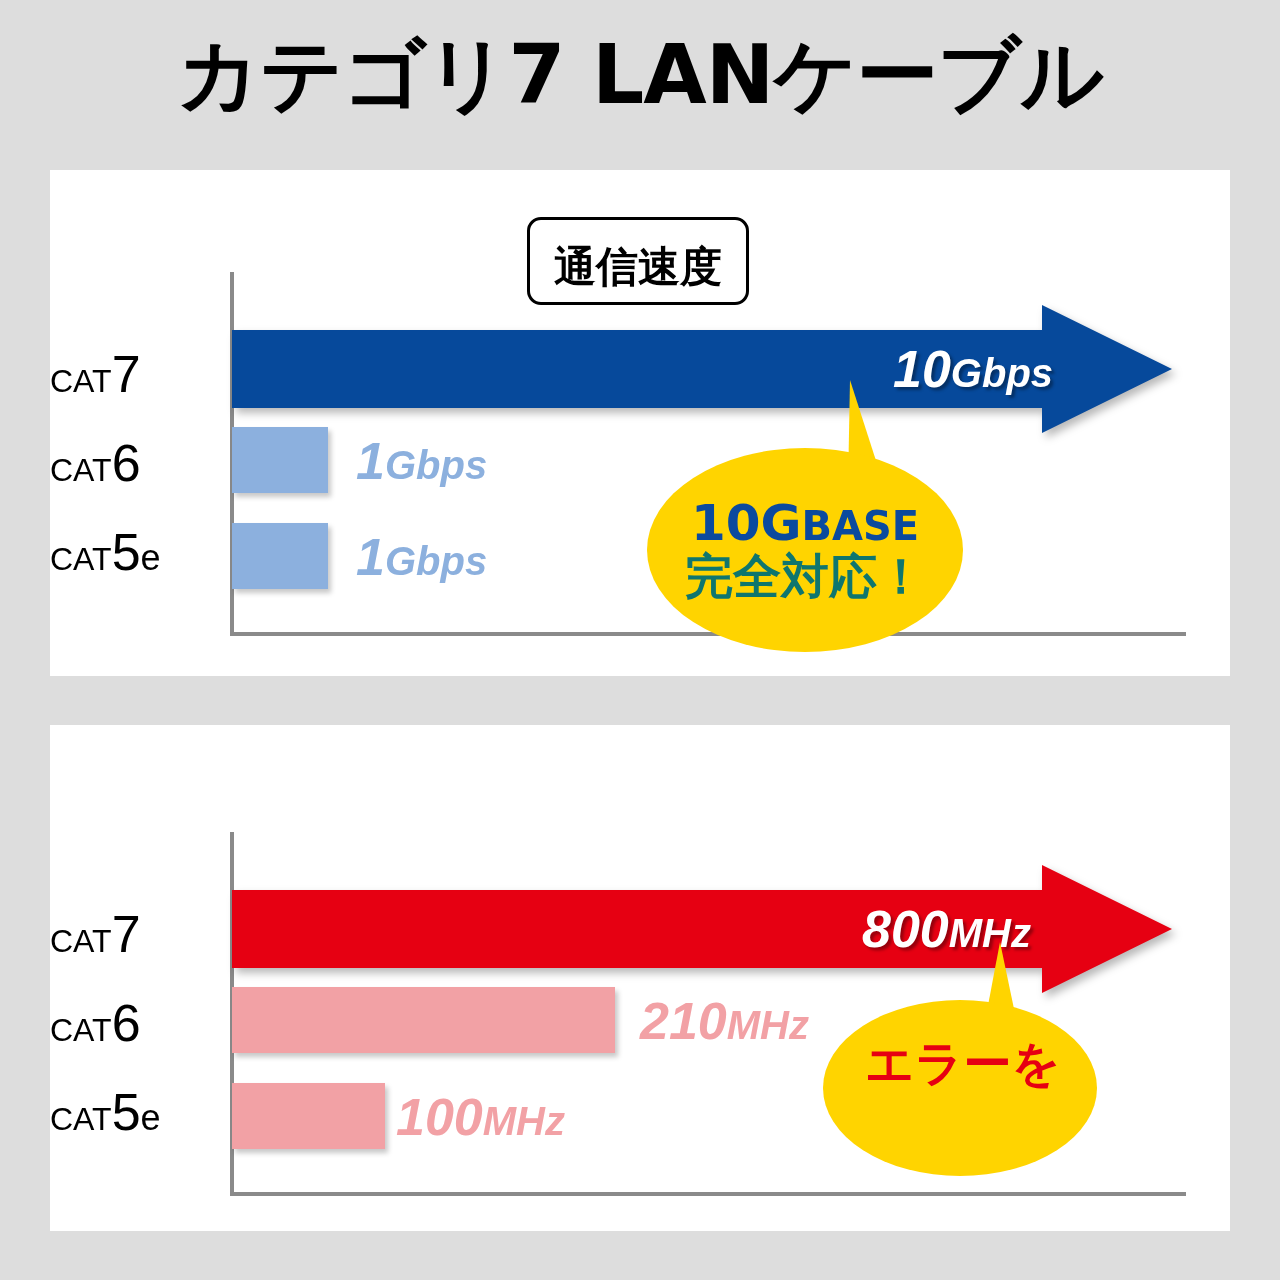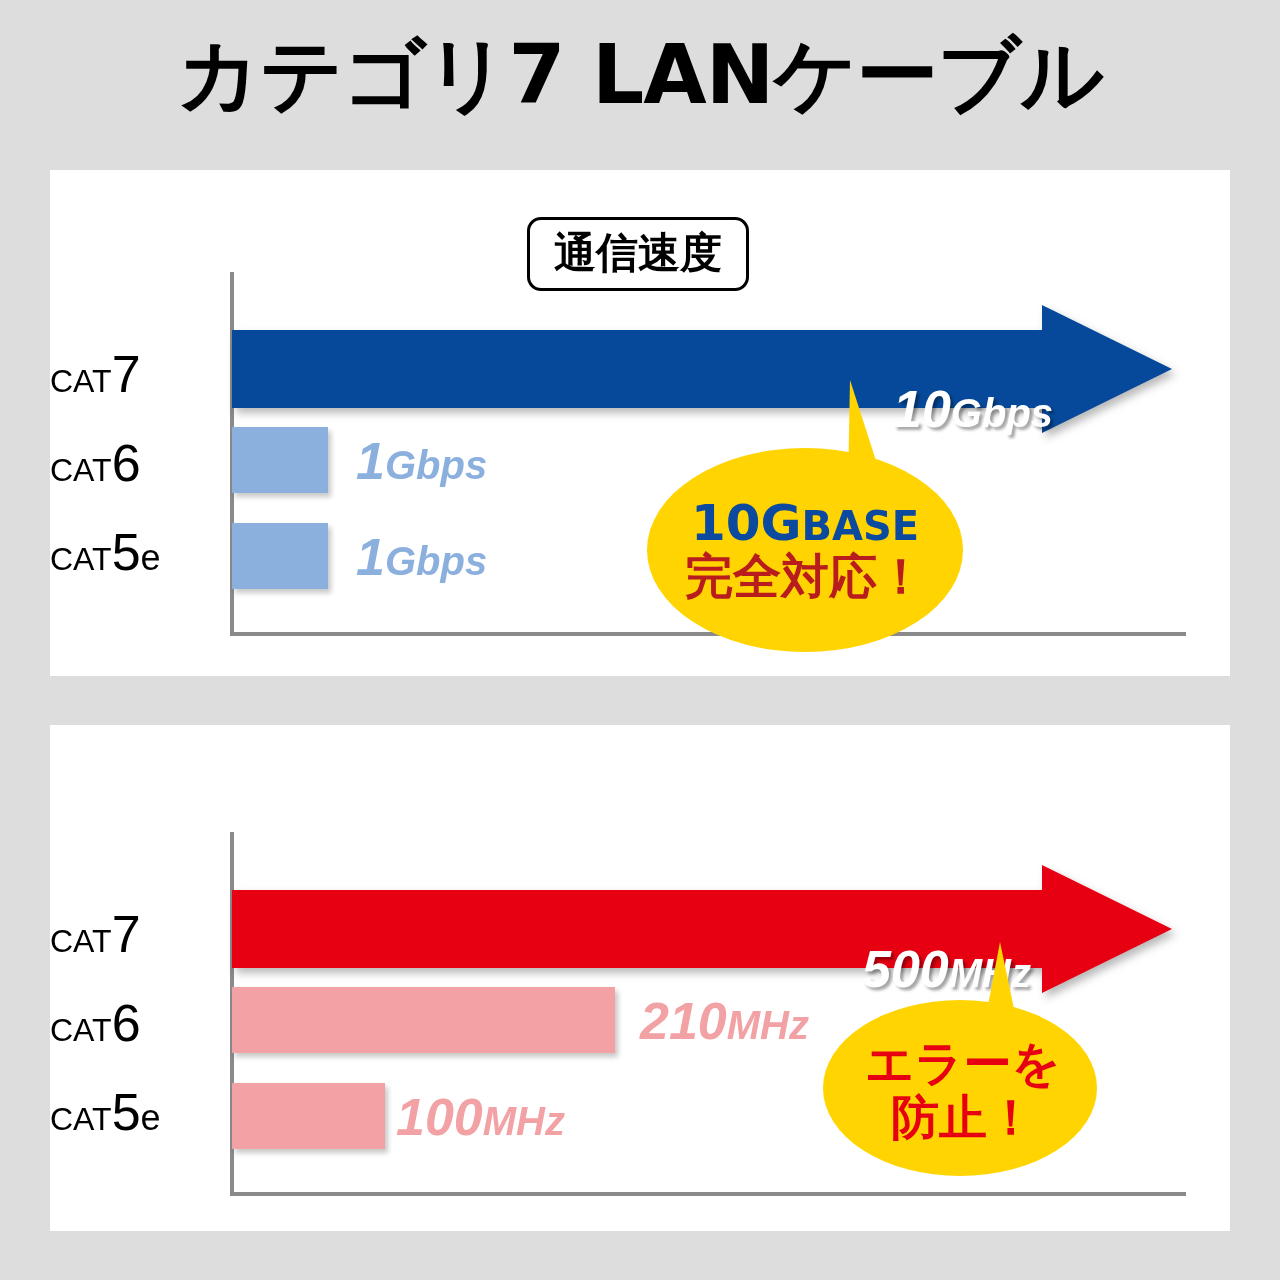--- a/index.html
+++ b/index.html
@@ -33,21 +33,21 @@
   }
   #panel-speed{top:170px;height:506px;}
   #panel-band{top:725px;height:506px;}
 
   
   .section-chip{
     position:absolute;
     border:3px solid #000;
     border-radius:14px;
     background:#fff;
-    padding:8px 24px 10px 24px;
+    padding:22px 24px 10px 24px;
     font-size:42px;
     font-weight:600;
     color:#000;
     white-space:nowrap;
     line-height:1.2;
     font-family:"DejaVu Sans","Liberation Sans",sans-serif;
     z-index:7;
   }
   #chip-speed{left:527px;top:217px;}
   #chip-band{left:527px;top:780px;}
@@ -83,21 +83,21 @@
   .val{
     position:absolute;
     font-style:italic;
     font-weight:bold;
     white-space:nowrap;
     line-height:1;
     z-index:5;
   }
   .val .big{font-size:52px;}
   .val .unit{font-size:40px;}
-  .val.on-arrow{color:#ffffff;text-shadow:3px 3px 3px rgba(0,0,0,0.35);margin-top:40px;}
+  .val.on-arrow{color:#ffffff;text-shadow:3px 3px 3px rgba(0,0,0,0.35);}
   .val.muted-blue{color:#8cb0de;}
   .val.muted-red{color:#f2a1a5;}
 
   
   .callout{position:absolute;z-index:6;}
   .callout .bub-text{
     position:absolute;
     left:0;width:100%;
     text-align:center;
     font-weight:bold;
@@ -156,21 +156,21 @@
   <div class="callout" style="left:640px;top:378px;">
     <svg width="330" height="280" viewBox="0 0 330 280">
       <g filter="none">
         <polygon points="208,108 210,2 248,120" fill="#ffd400"></polygon>
         <ellipse cx="165" cy="172" rx="158" ry="102" fill="#ffd400"></ellipse>
       </g>
     </svg>
     <div class="bub-text bub-l1" style="top:118px;color:#0b4a9e;">
       <span class="lg">10G</span><span class="sm">BASE</span>
     </div>
-    <div class="bub-text bub-l2" style="top:173px;color:#b91c1c;">完全対応！</div>
+    <div class="bub-text bub-l2" style="top:173px;color:#0f766e;">完全対応！</div>
   </div>
 
   <div class="panel" id="panel-band"></div>
 
 
   <div class="axis-v" style="left:230px;top:832px;height:364px;"></div>
   <div class="axis-h" style="left:230px;top:1192px;width:956px;"></div>
 
   <div class="cat-label" style="left:50px;top:908px;">
     <span class="pre">CAT</span><span class="num">7</span><span class="suf"></span>
@@ -186,31 +186,30 @@
     <svg width="940" height="128" viewBox="0 0 940 128">
       <polygon points="0,25 810,25 810,0 940,64 810,128 810,103 0,103" fill="#e60012"></polygon>
     </svg>
   </div>
 
   <div class="bar" style="left:232px;top:987px;width:383px;height:66px;background:#f2a1a5;"></div>
 
   <div class="bar" style="left:232px;top:1083px;width:153px;height:66px;background:#f2a1a5;"></div>
 
   <div class="val on-arrow" style="left:862px;top:903px;">
-    <span class="big">500</span><span class="unit">MHz</span>
+    <span class="big">800</span><span class="unit">MHz</span>
   </div>
   <div class="val muted-red" style="left:640px;top:995px;">
     <span class="big">210</span><span class="unit">MHz</span>
   </div>
   <div class="val muted-red" style="left:396px;top:1091px;">
     <span class="big">100</span><span class="unit">MHz</span>
   </div>
 
   <div class="callout" style="left:818px;top:940px;">
     <svg width="290" height="240" viewBox="0 0 290 240">
       <polygon points="168,76 182,2 200,88" fill="#ffd400"></polygon>
       <ellipse cx="142" cy="148" rx="137" ry="88" fill="#ffd400"></ellipse>
     </svg>
     <div class="bub-text bub-l2" style="top:98px;color:#e60012;">エラーを</div>
-    <div class="bub-text bub-l2" style="top:152px;color:#e60012;">防止！</div>
   </div>
 
 </div>
 
 </body></html>

